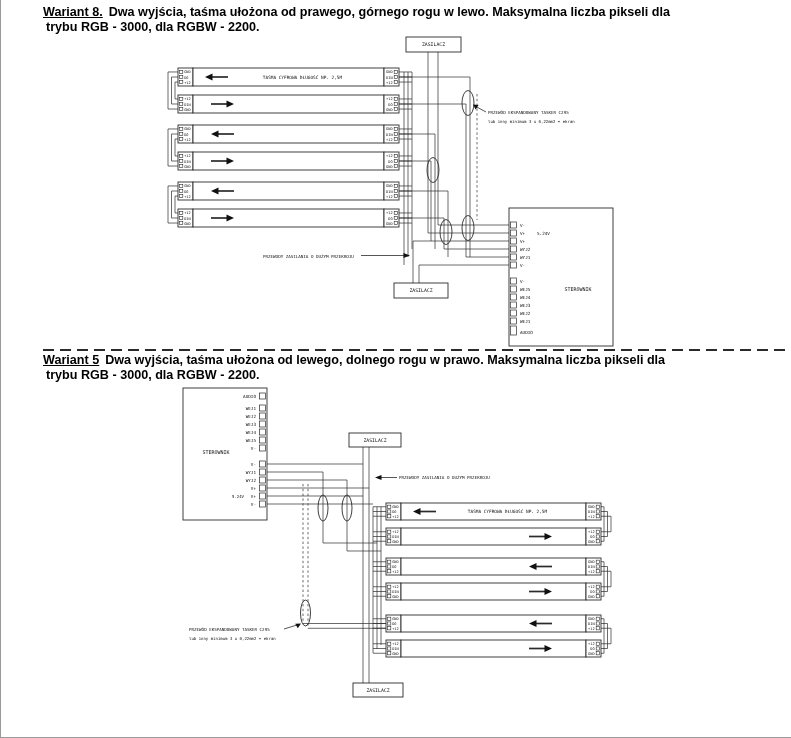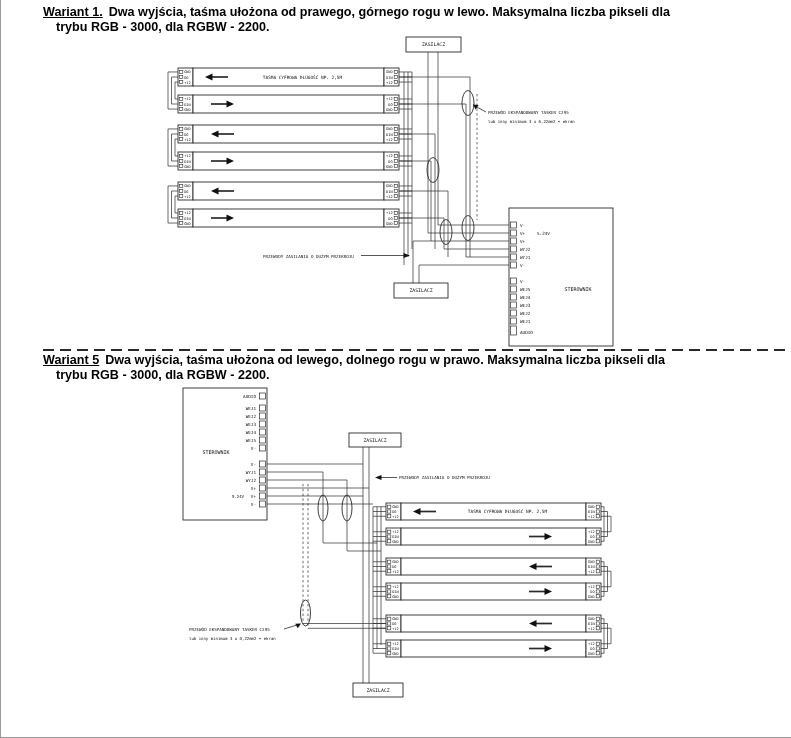--- a/index.html
+++ b/index.html
@@ -1,33 +1,33 @@
 <!DOCTYPE html>
 <html><head>
 <meta charset="utf-8">
 <style>
   html,body{margin:0;padding:0;background:#ffffff;}
   .page{position:relative;width:791px;height:738px;background:#fff;overflow:hidden;
         border-left:1px solid #9a9a9a;border-bottom:1px solid #9a9a9a;box-sizing:border-box;}
   .heading{position:absolute;left:42px;width:700px;color:#000;
            font-family:"Liberation Sans",sans-serif;font-weight:bold;font-size:12.6px;line-height:1.2;}
   .heading .hlabel{text-decoration:underline;margin-right:6px;}
-  .heading .hindent{margin-left:13px;}
+  .heading .hindent{margin-left:3px;}
   .sep{position:absolute;left:42px;width:747px;height:2px;
        background:repeating-linear-gradient(90deg,#2a2a2a 0 11px,transparent 11px 17px);}
   svg{position:absolute;left:0;}
   svg text{font-family:"DejaVu Sans Mono",monospace;fill:#111;}
 </style>
 </head>
 <body>
 
 <div class="page">
 
   <div class="heading" style="top:5px">
-    <span class="hlabel">Wariant 1.</span><span>Dwa wyjścia, taśma ułożona od prawego, górnego rogu w lewo. Maksymalna liczba pikseli dla</span><br>
+    <span class="hlabel">Wariant 8.</span><span>Dwa wyjścia, taśma ułożona od prawego, górnego rogu w lewo. Maksymalna liczba pikseli dla</span><br>
     <span class="hindent">trybu RGB - 3000, dla RGBW - 2200.</span>
   </div>
 
   <svg id="svg-v2" viewBox="0 0 791 320" width="791" height="320" style="top:32px">
       <line x1="167" y1="39.96" x2="167" y2="77.04" stroke="#2b2b2b" stroke-width="0.7"></line>
       <line x1="167" y1="39.96" x2="177" y2="39.96" stroke="#2b2b2b" stroke-width="0.7"></line>
       <line x1="167" y1="77.04" x2="177" y2="77.04" stroke="#2b2b2b" stroke-width="0.7"></line>
       <line x1="170.5" y1="45" x2="170.5" y2="72" stroke="#2b2b2b" stroke-width="0.7"></line>
       <line x1="170.5" y1="45" x2="177" y2="45" stroke="#2b2b2b" stroke-width="0.7"></line>
       <line x1="170.5" y1="72" x2="177" y2="72" stroke="#2b2b2b" stroke-width="0.7"></line>

